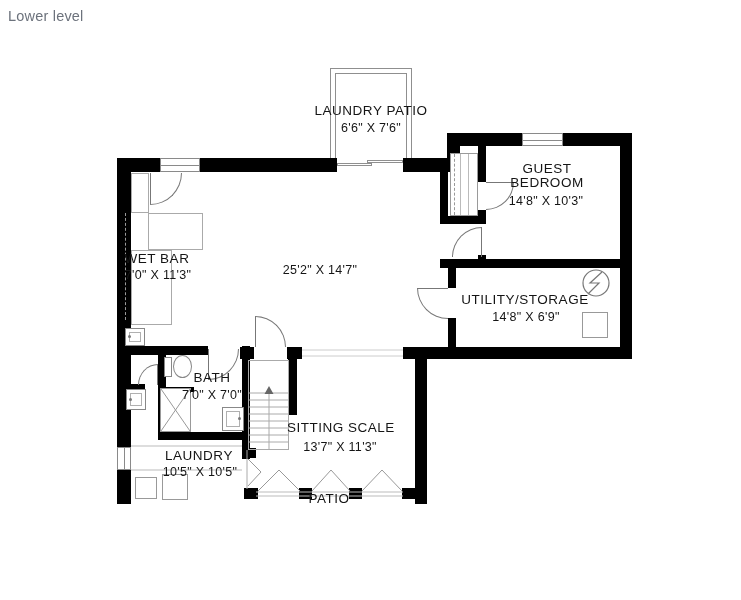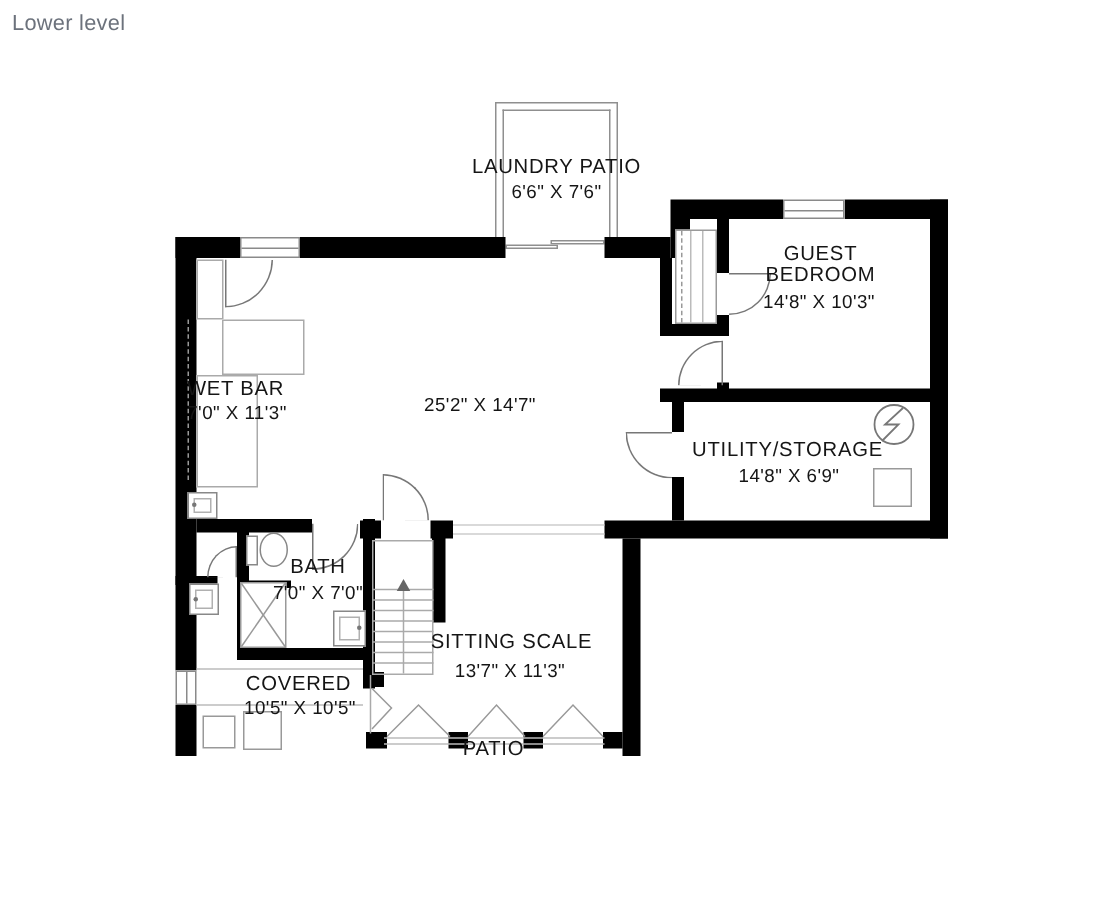--- a/index.html
+++ b/index.html
@@ -187,21 +187,21 @@
 
   <div class="lbl rname" style="left:525px;top:292px;">UTILITY/STORAGE</div>
   <div class="lbl rdims" style="left:526px;top:310px;">14'8" X 6'9"</div>
 
   <div class="lbl rname" style="left:212px;top:370px;">BATH</div>
   <div class="lbl rdims" style="left:212px;top:388px;">7'0" X 7'0"</div>
 
   <div class="lbl rname" style="left:341px;top:420px;">SITTING SCALE</div>
   <div class="lbl rdims" style="left:340px;top:440px;">13'7" X 11'3"</div>
 
-  <div class="lbl rname" style="left:199px;top:448px;">COVERED</div>
+  <div class="lbl rname" style="left:199px;top:448px;">LAUNDRY</div>
   <div class="lbl rdims" style="left:200px;top:465px;">10'5" X 10'5"</div>
 
   <div class="lbl rname" style="left:329px;top:491px;">PATIO</div>
 
   <div class="foot" style="left:372px;top:569px;">NOT TO SCALE – This floor plan is provided for illustration purposes only.</div>
   <div class="foot" style="left:372px;top:578px;">Room positions and dimensions are approximate and should be independently measured for accuracy.</div>
   <div class="plan-id" style="left:4px;top:574px;">5402210</div>
 
 </div>
 

